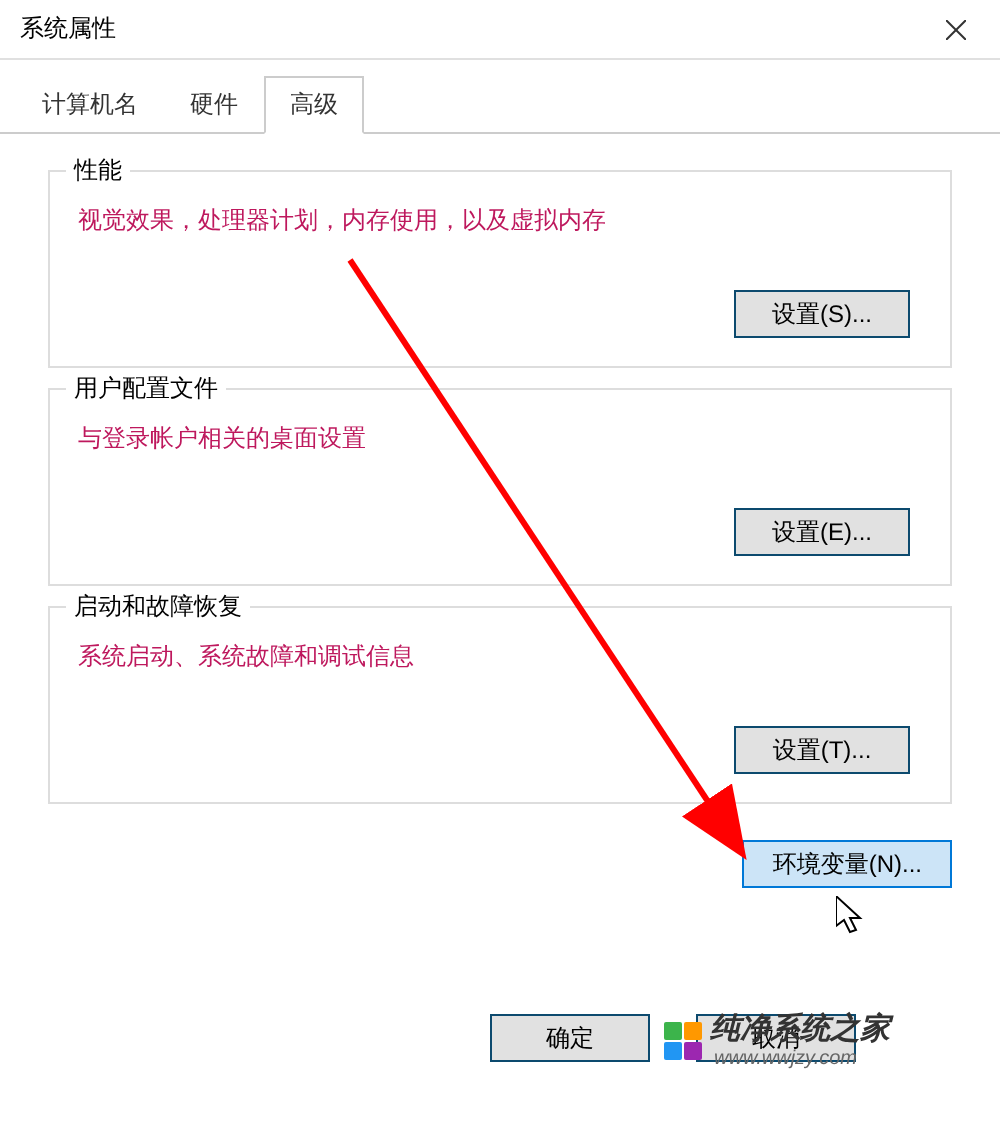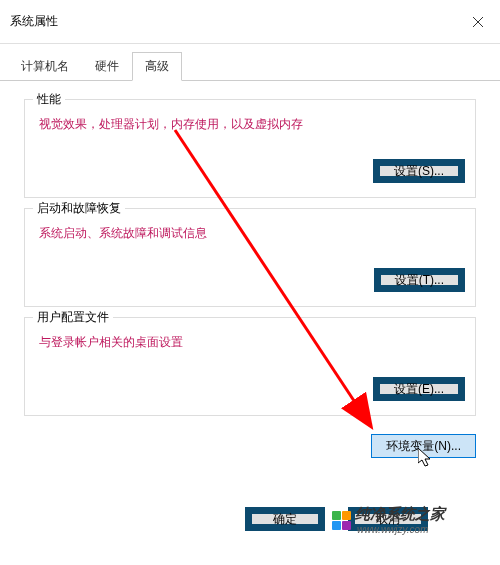--- a/index.html
+++ b/index.html
@@ -10,21 +10,21 @@
     body {
       font-family: "Microsoft YaHei", "SimSun", sans-serif;
       font-size: 12px;
       background: #fff;
       width: 500px;
       height: 565px;
       overflow: hidden;
       position: relative;
     }
     .titlebar {
-      height: 44px;
+      height: 30px;
       background: #fff;
       border-bottom: 1px solid #e0e0e0;
       display: flex;
       align-items: center;
       justify-content: space-between;
       padding-left: 10px;
     }
     .title-text {
       font-size: 12px;
       color: #000;
@@ -61,21 +61,21 @@
     .content {
       padding: 18px 24px 10px 24px;
     }
     .intro {
       font-size: 12px;
       color: #000;
       margin-bottom: 14px;
     }
     .section {
       border: 1px solid #ddd;
-      padding: 10px 10px 14px 14px;
+      padding: 10px 20px 14px 14px;
       margin-bottom: 10px;
       position: relative;
     }
     .section-title {
       position: absolute;
       top: -9px;
       left: 8px;
       background: #fff;
       padding: 0 4px;
       font-size: 12px;
@@ -90,21 +90,21 @@
     .section-btn-row {
       display: flex;
       justify-content: flex-end;
     }
     .btn {
       min-width: 88px;
       height: 24px;
       padding: 0 14px;
       font-size: 12px;
       background: #e1e1e1;
-      border: 7px solid #0c4a6e;
+      border: 1px solid #0c4a6e;
       cursor: pointer;
       display: inline-flex;
       align-items: center;
       justify-content: center;
     }
     .btn.highlighted {
       background: #cce4f7;
       border: 1px solid #0078d7;
     }
     .envvar-row {
@@ -196,32 +196,32 @@
 
   <div class="section">
     <div class="section-title">性能</div>
     <div class="section-desc">视觉效果，处理器计划，内存使用，以及虚拟内存</div>
     <div class="section-btn-row">
       <button class="btn">设置(S)...</button>
     </div>
   </div>
 
   <div class="section">
+    <div class="section-title">用户配置文件</div>
+    <div class="section-desc">与登录帐户相关的桌面设置</div>
+    <div class="section-btn-row">
+      <button class="btn">设置(E)...</button>
+    </div>
+  </div>
+
+  <div class="section">
     <div class="section-title">启动和故障恢复</div>
     <div class="section-desc">系统启动、系统故障和调试信息</div>
     <div class="section-btn-row">
       <button class="btn">设置(T)...</button>
-    </div>
-  </div>
-
-  <div class="section">
-    <div class="section-title">用户配置文件</div>
-    <div class="section-desc">与登录帐户相关的桌面设置</div>
-    <div class="section-btn-row">
-      <button class="btn">设置(E)...</button>
     </div>
   </div>
 
   <div class="envvar-row">
     <button class="btn highlighted">环境变量(N)...</button>
   </div>
 </div>
 
 <button class="btn hidden-bottom-btn trunc-ok">确定</button>
 <button class="btn hidden-bottom-btn trunc-cancel">取消</button>

